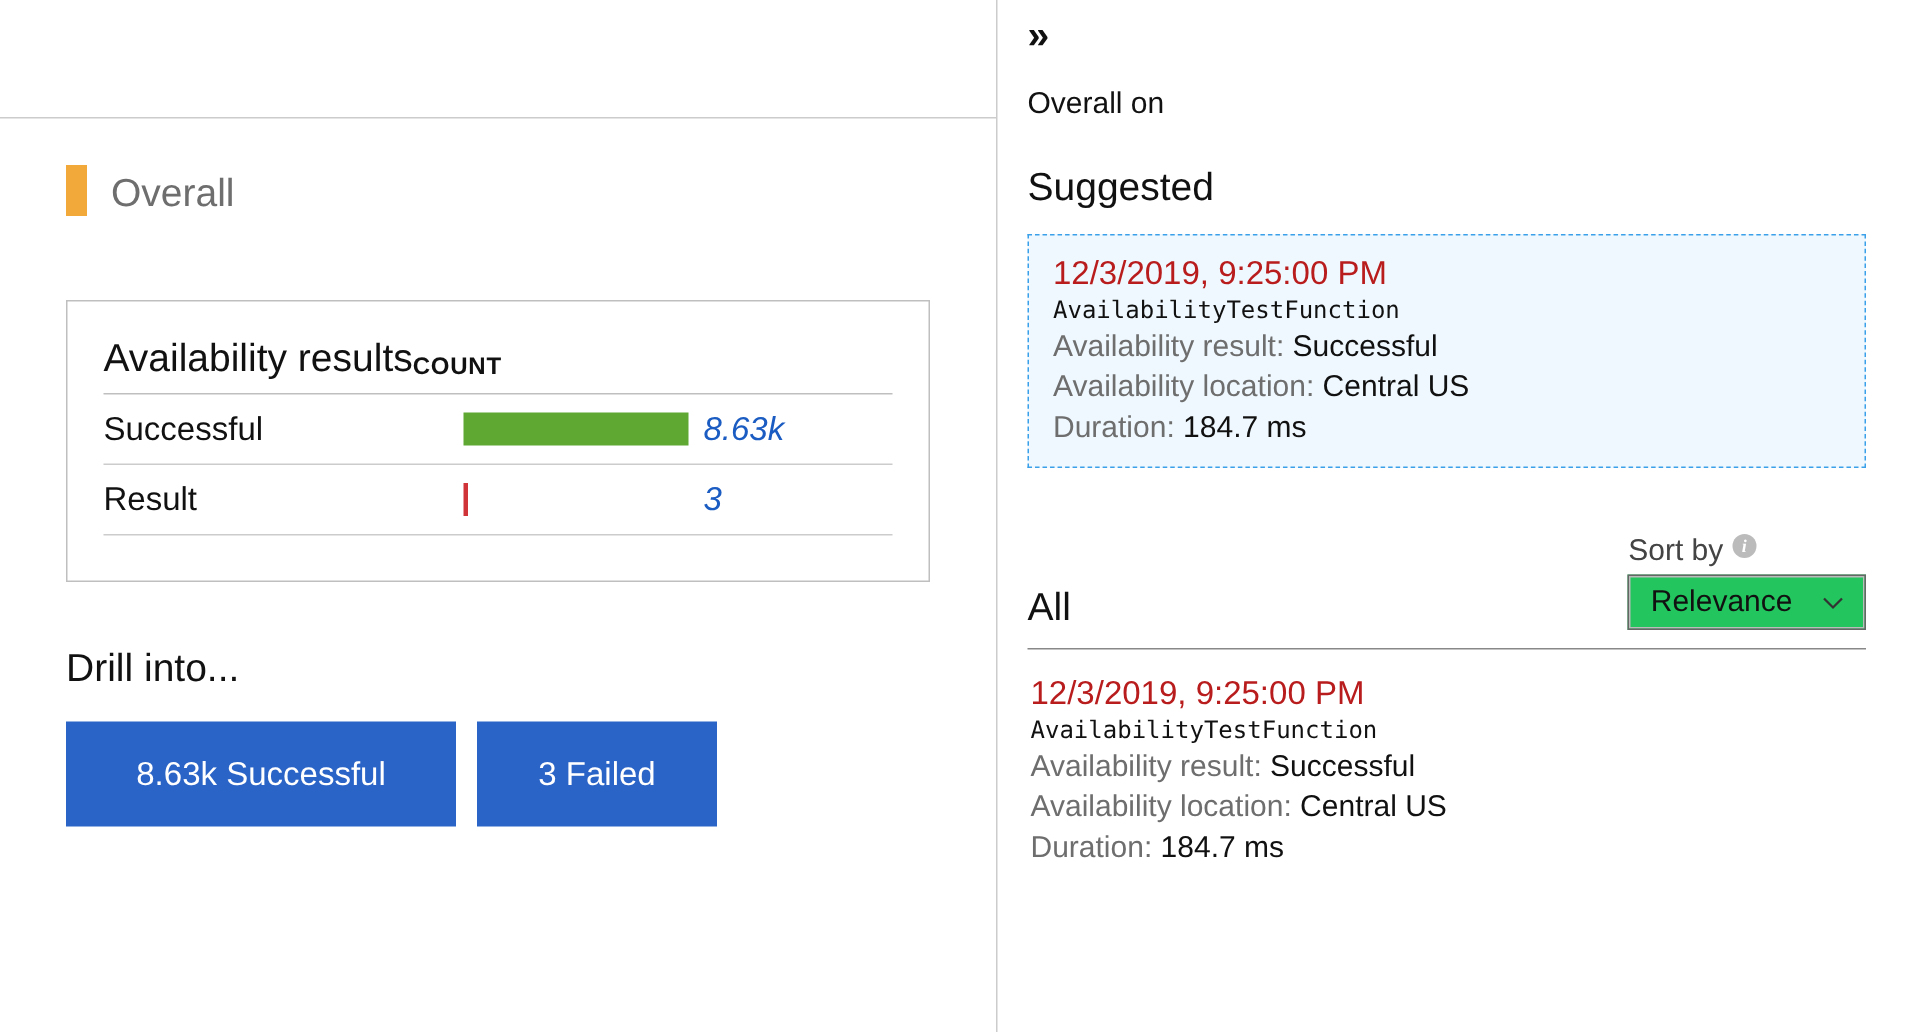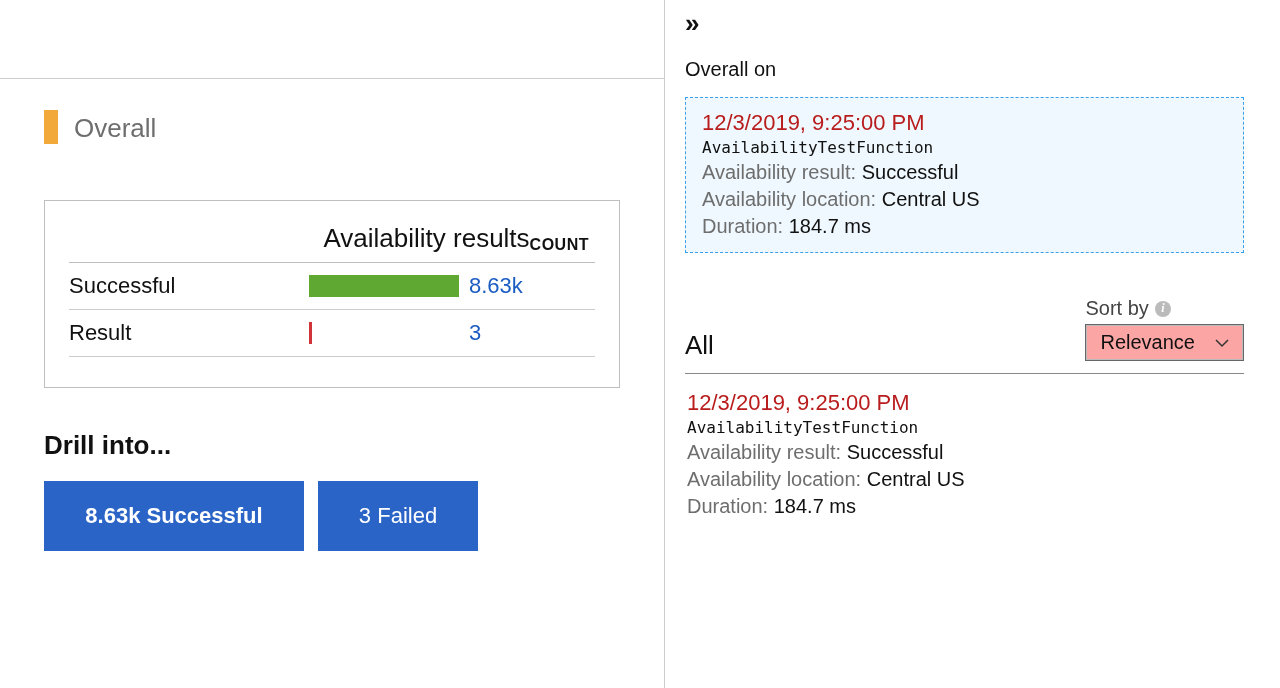--- a/index.html
+++ b/index.html
@@ -58,21 +58,21 @@
     color: #6e6e6e;
   }
   .results-box {
     margin-top: 56px;
     border: 1px solid #bfbfbf;
     padding: 16px 24px 30px 24px;
   }
   .results-header {
     display: flex;
     align-items: flex-end;
-    justify-content: flex-end;
+    justify-content: flex-start;
     padding: 6px 0 8px 0;
     border-bottom: 1px solid #bfbfbf;
   }
   .results-title {
     font-size: 26px;
   }
   .count-header {
     font-size: 16px;
     font-weight: 700;
     letter-spacing: 0.5px;
@@ -100,42 +100,42 @@
     background: #5fa832;
   }
   .bar-red {
     height: 22px;
     width: 3px;
     background: #d13438;
   }
   .result-count {
     color: #1b5cc2;
     width: 100px;
+    font-style: italic;
   }
 
   .drill-label {
     margin-top: 42px;
     font-size: 26px;
-    font-weight: bold;
   }
   .drill-buttons {
     margin-top: 20px;
     display: flex;
     gap: 14px;
   }
   .drill-btn {
     background: #2b64c7;
     color: #fff;
     font-size: 22px;
     padding: 22px 0;
     border: none;
     cursor: pointer;
     text-align: center;
   }
-  .drill-btn.primary { width: 260px; font-weight: bold; }
+  .drill-btn.primary { width: 260px; }
   .drill-btn.secondary { width: 160px; }
 
   
   .right-header {
     display: flex;
     align-items: flex-start;
     gap: 10px;
     padding-top: 8px;
   }
   .expand-chevron {
@@ -202,21 +202,20 @@
     justify-content: space-between;
     margin-top: 44px;
   }
   .sort-block {
     text-align: left;
   }
   .sort-label-row {
     font-size: 20px;
     color: #444;
     display: flex;
-    align-items: center;
     gap: 6px;
   }
   .info-icon {
     display: inline-flex;
     align-items: center;
     justify-content: center;
     width: 16px;
     height: 16px;
     border-radius: 50%;
     background: #bbb;
@@ -228,21 +227,21 @@
   }
   .sort-select {
     margin-top: 4px;
     border: 1px solid #666;
     padding: 6px 14px;
     font-size: 20px;
     display: flex;
     align-items: center;
     gap: 20px;
     cursor: pointer;
-    background:#fca5a5;
+    background:#22c55e;
     box-shadow: 0 0 0 1px #bbb inset;
   }
   .chev-down {
     font-size: 14px;
   }
   .divider {
     border-bottom: 1px solid #888;
     margin-top: 12px;
   }
   .all-item {
@@ -298,20 +297,21 @@
 
   <div class="right-pane">
     <div class="right-header">
       <div class="expand-chevron">»</div>
     </div>
 
     <div class="filter-row">
       <span>Overall on</span>
     </div>
 
+    <div class="section-heading">Suggested</div>
 
     <div class="suggested-card">
       <div class="sample-timestamp">12/3/2019, 9:25:00 PM</div>
       <div class="sample-name">AvailabilityTestFunction</div>
       <div class="sample-kv">
         <span class="sample-key">Availability result:</span>
         <span class="sample-val">Successful</span>
       </div>
       <div class="sample-kv">
         <span class="sample-key">Availability location:</span>

